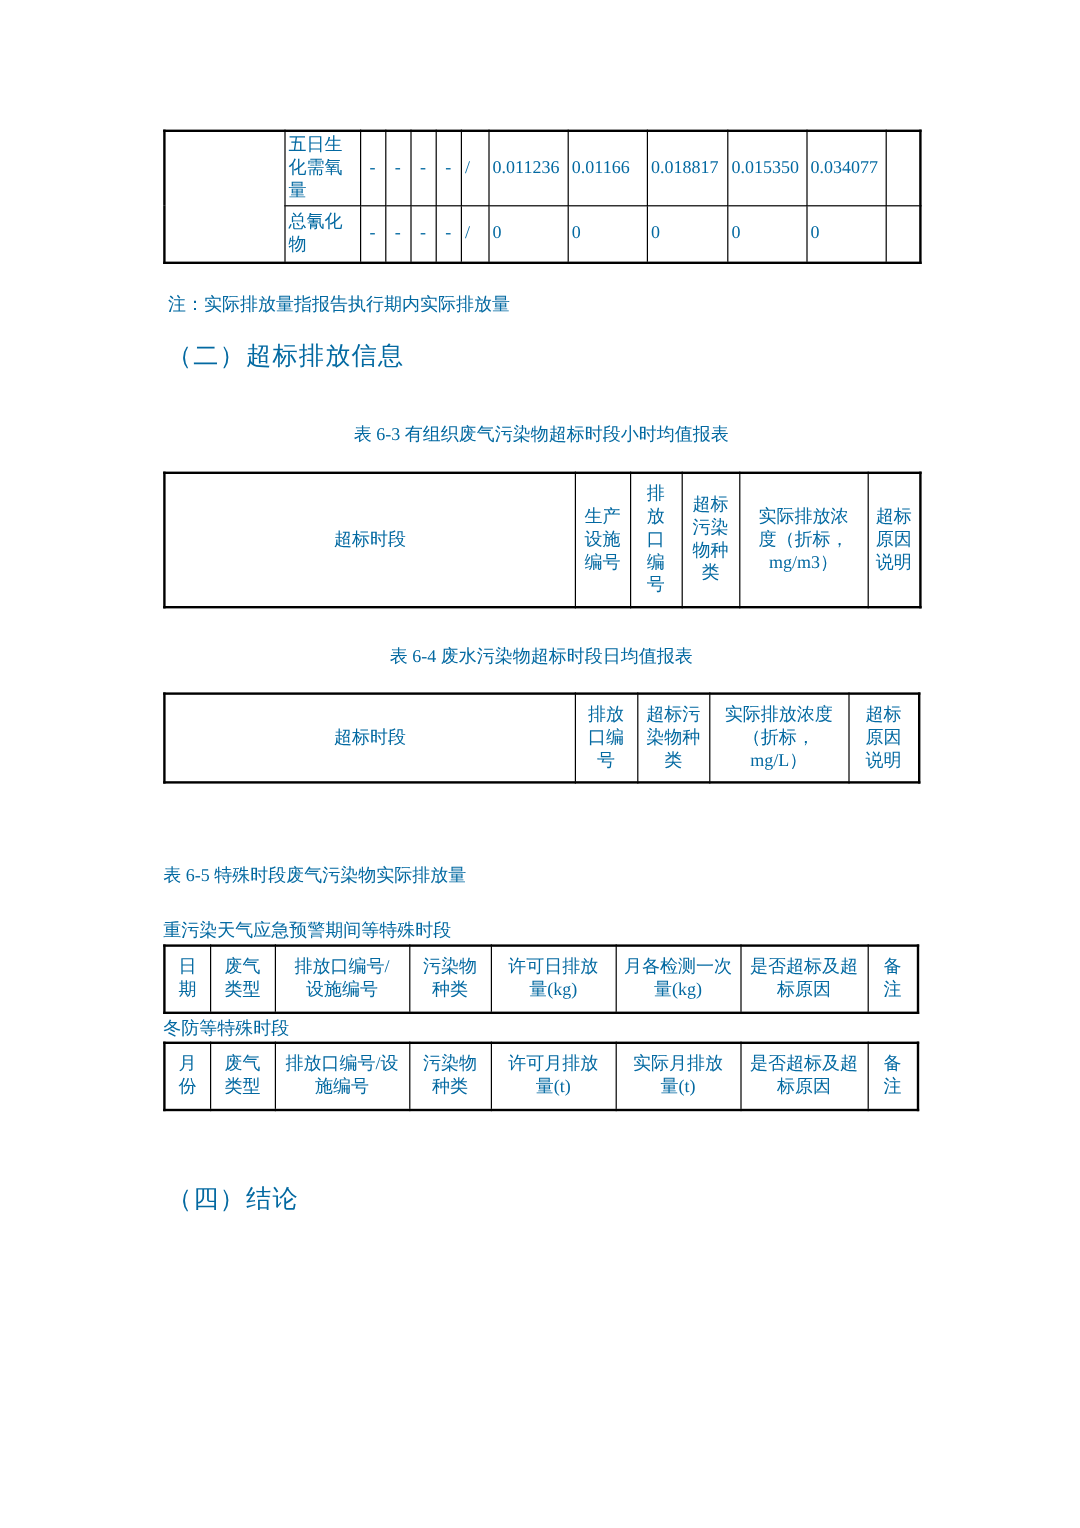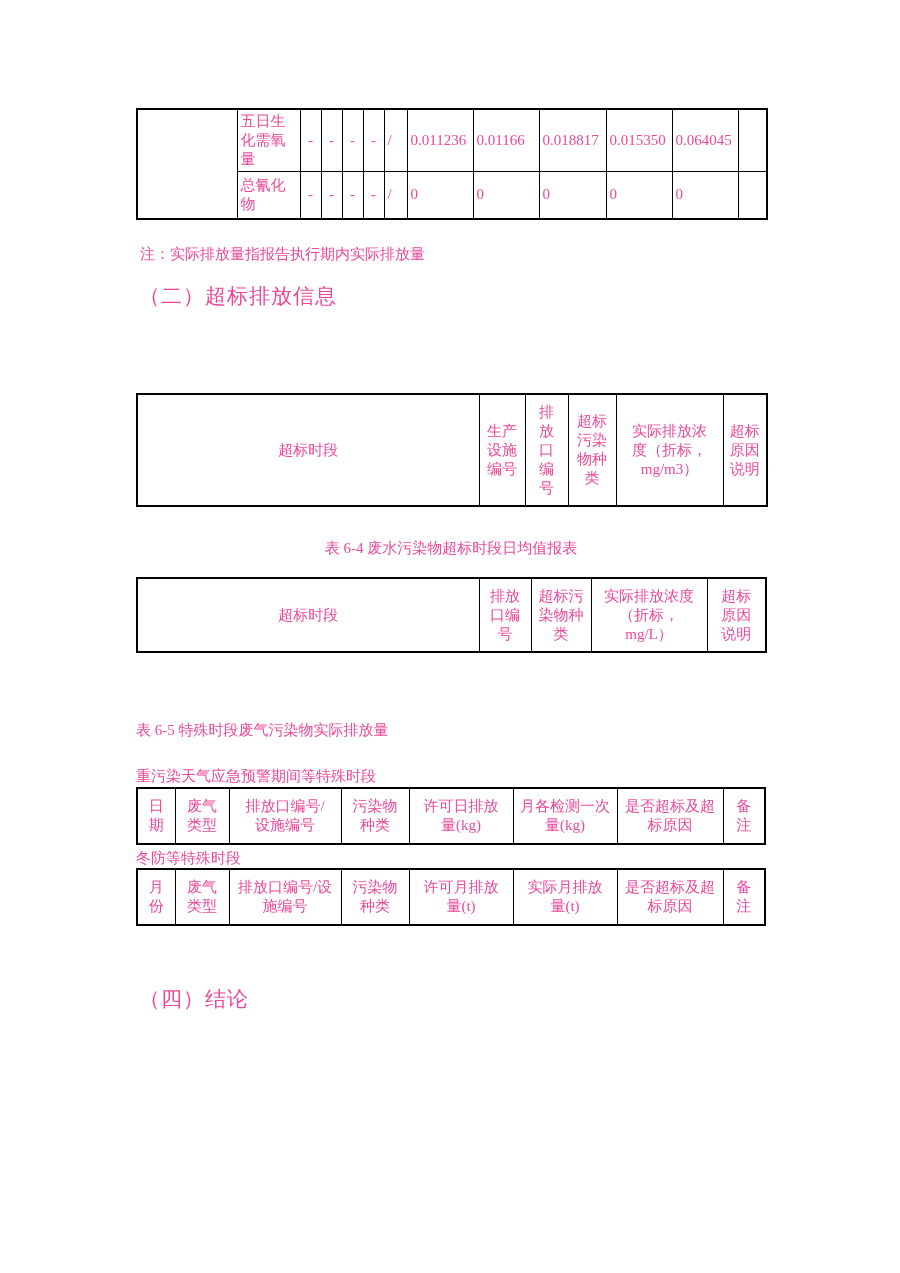--- a/index.html
+++ b/index.html
@@ -1,21 +1,21 @@
 <!DOCTYPE html>
 <html><head>
 <meta charset="utf-8">
 <style>
   html,body{margin:0;padding:0;background:#ffffff;}
   .page{
     position:relative;
     width:900px;height:1273px;
     background:#ffffff;
     font-family:"Liberation Serif","DejaVu Serif",serif;
-    color:#ec4899;
+    color:#0369a1;
     overflow:hidden;
   }
   .abs{position:absolute;}
   table.tbl{
     border-collapse:collapse;
     table-layout:fixed;
     border:2px solid #000000;
   }
   table.tbl td, table.tbl th{
     border:1px solid #000000;
@@ -70,21 +70,21 @@
 量</td>
       <td class="ctr">-</td>
       <td class="ctr">-</td>
       <td class="ctr">-</td>
       <td class="ctr">-</td>
       <td class="lft">/</td>
       <td class="lft">0.011236</td>
       <td class="lft">0.01166</td>
       <td class="lft">0.018817</td>
       <td class="lft">0.015350</td>
-      <td class="lft">0.064045</td>
+      <td class="lft">0.034077</td>
       <td></td>
     </tr>
     <tr style="height:48px;">
       <td class="lft">总氰化
 物</td>
       <td class="ctr">-</td>
       <td class="ctr">-</td>
       <td class="ctr">-</td>
       <td class="ctr">-</td>
       <td class="lft">/</td>
@@ -95,20 +95,21 @@
       <td class="lft">0</td>
       <td></td>
     </tr>
   </tbody>
     </table>
 
   <div class="abs note-line" style="left:140px;top:245px;">注：实际排放量指报告执行期内实际排放量</div>
 
   <div class="abs h2" style="left:139px;top:283px;">（二）超标排放信息</div>
 
+  <div class="abs tbl-title center" style="left:136px;top:354px;width:630px;">表 6-3 有组织废气污染物超标时段小时均值报表</div>
 
   <table class="tbl abs" style="left:136px;top:393px;width:630px;">
     <colgroup>
       <col style="width:342px">
         <col style="width:46px">
         <col style="width:43px">
       <col style="width:48px">
         <col style="width:107px">
         <col style="width:44px">
     </colgroup>

